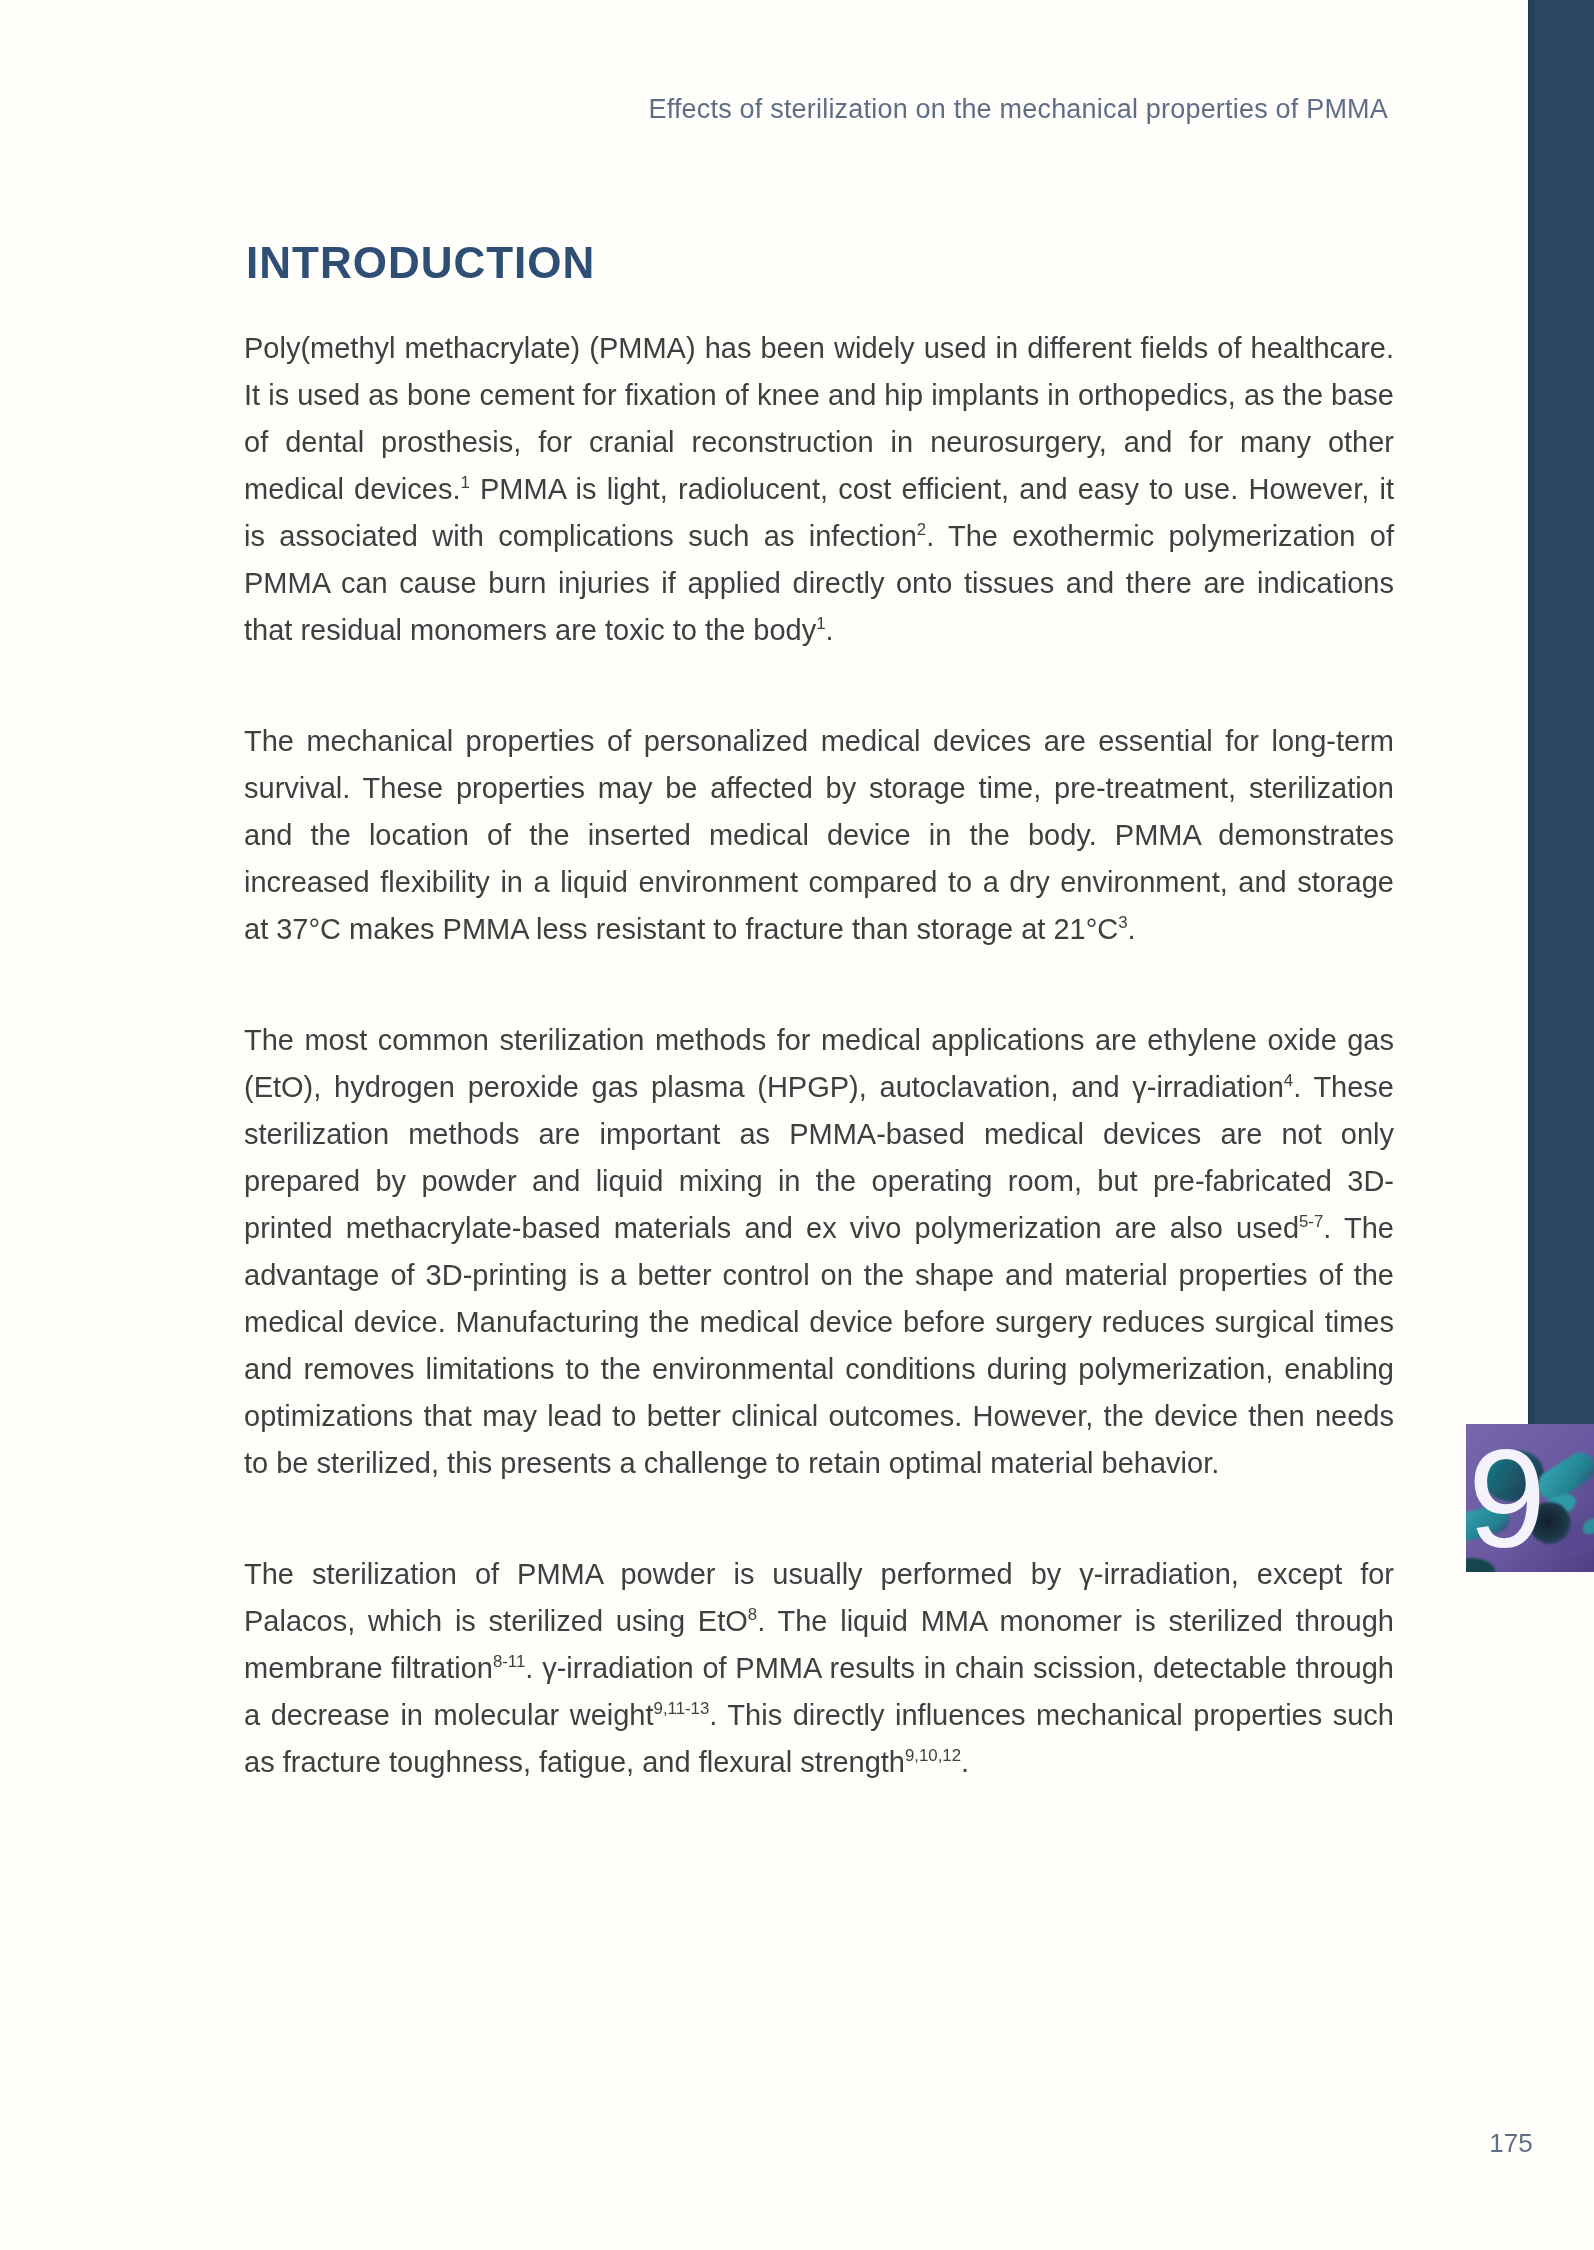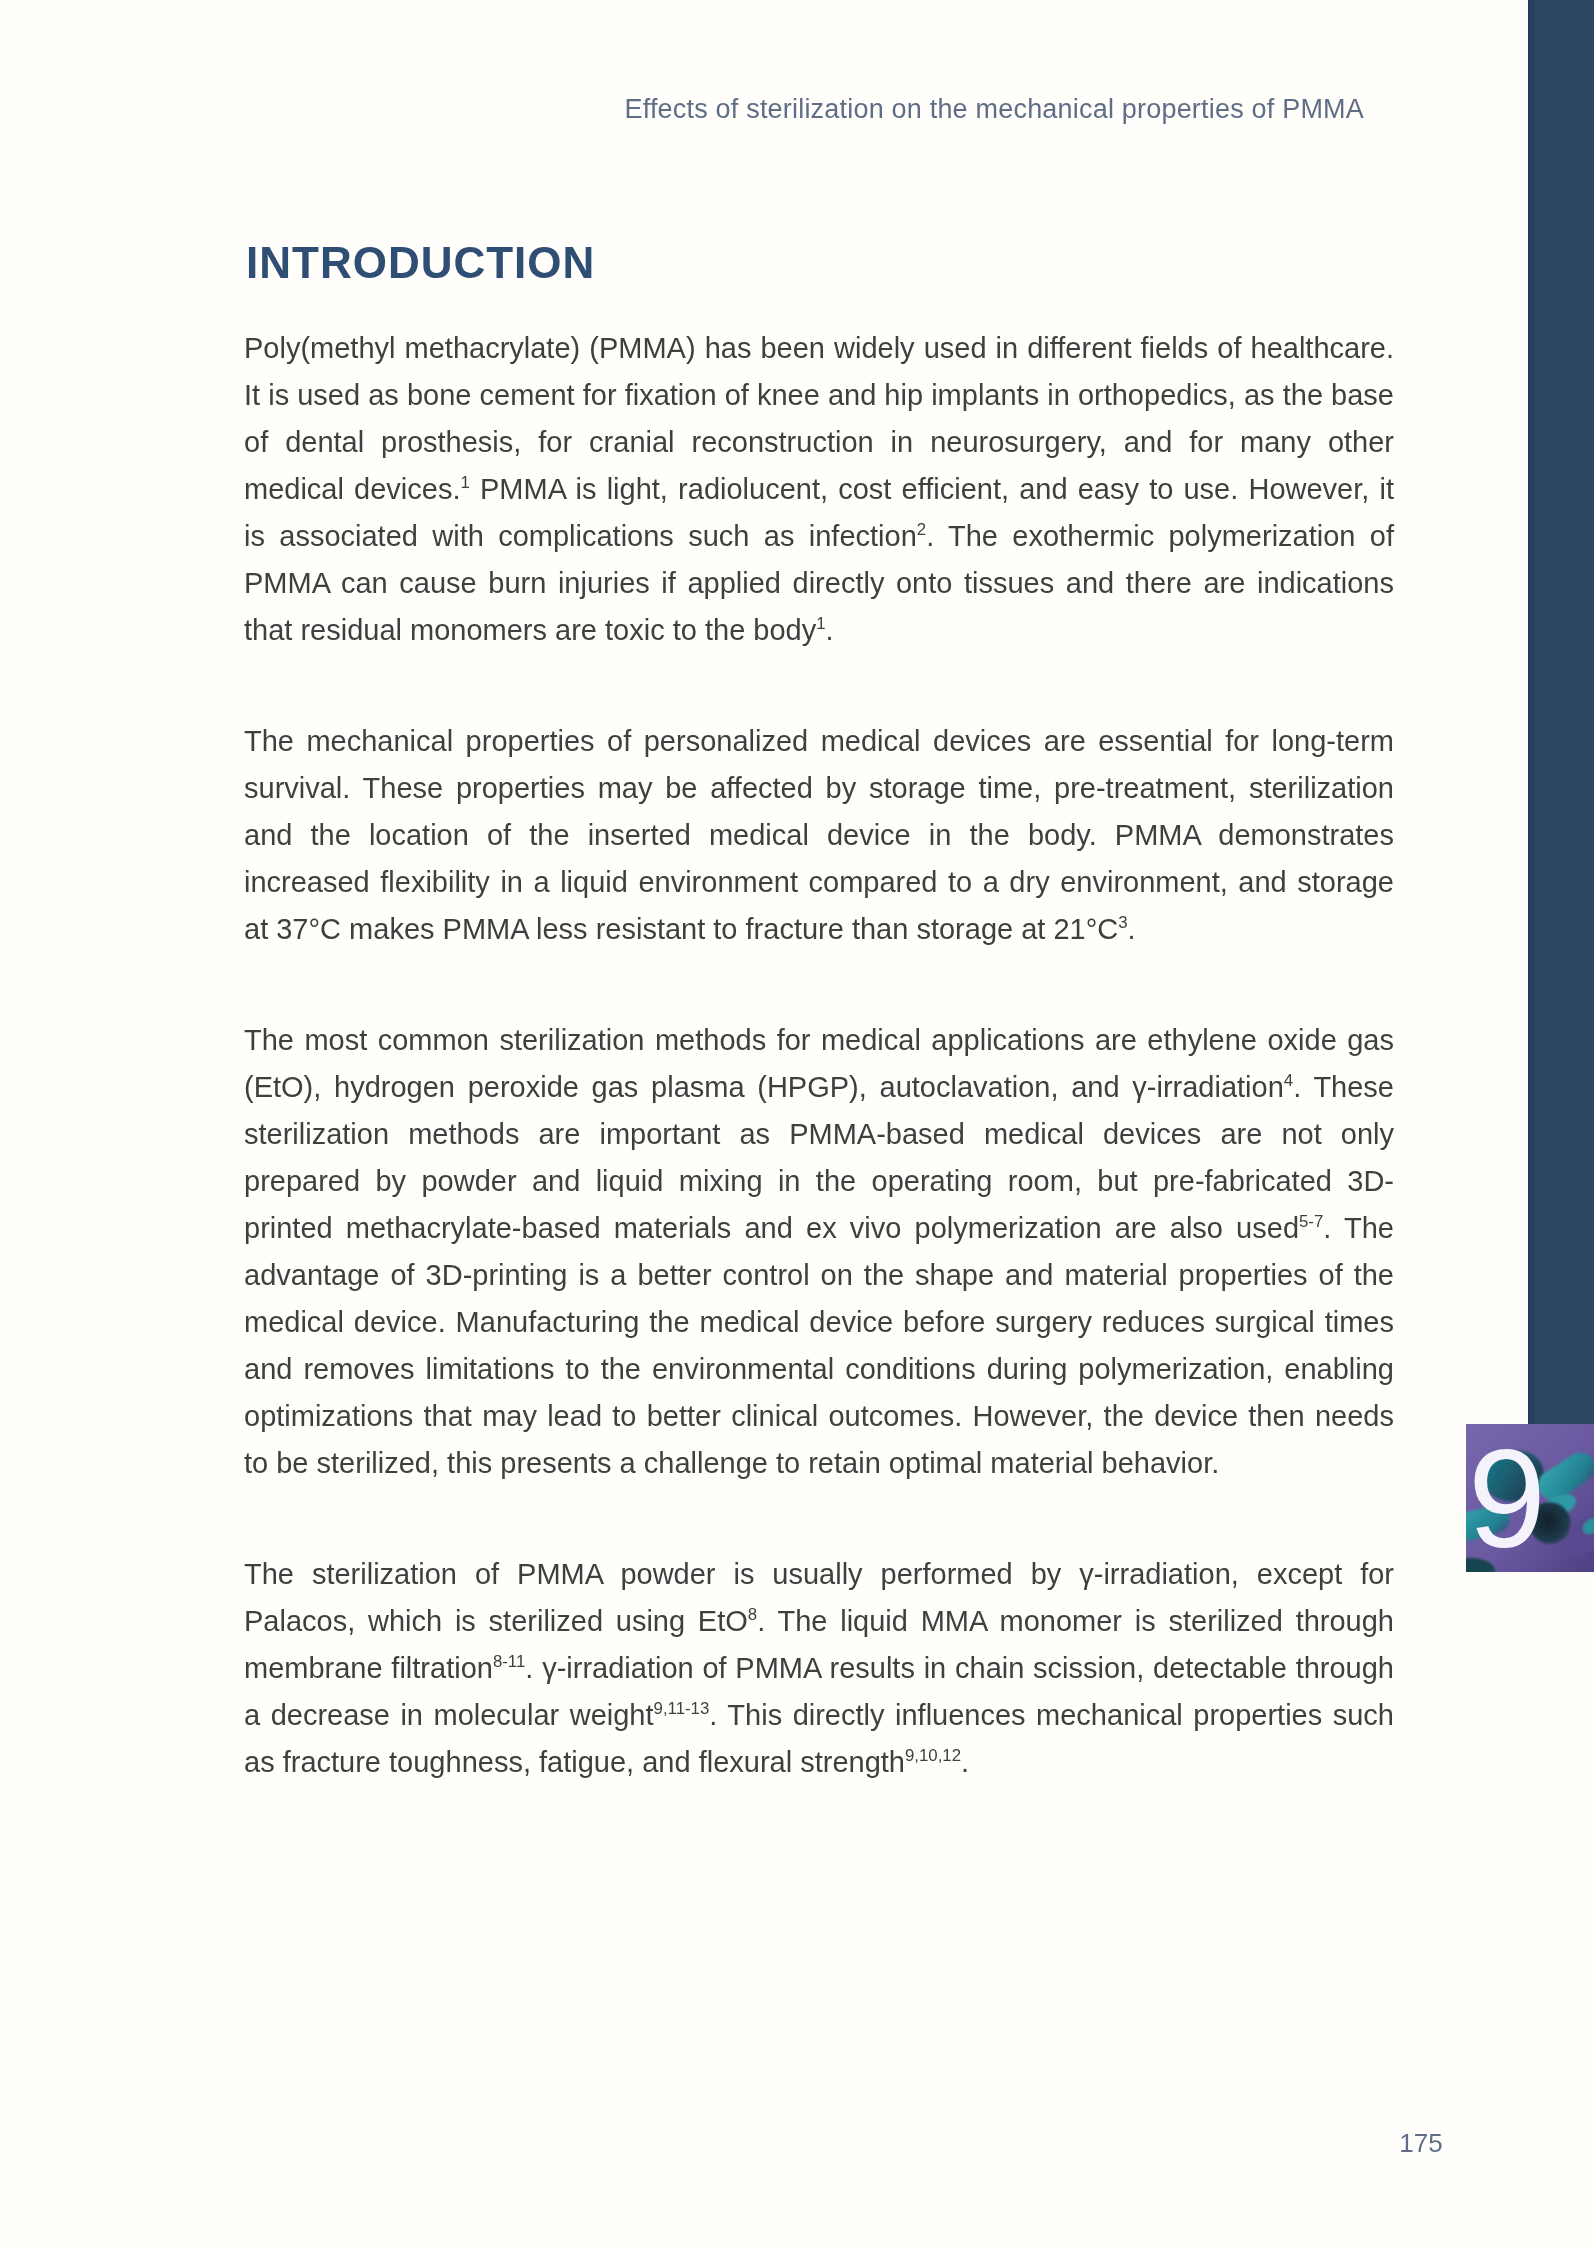--- a/index.html
+++ b/index.html
@@ -5,21 +5,21 @@
   html, body { margin: 0; padding: 0; }
   body {
     width: 1594px; height: 2250px;
     background: #fffefb;
     font-family: "Liberation Sans", sans-serif;
     position: relative;
     overflow: hidden;
   }
   .running-header {
     position: absolute;
-    left: 214px; top: 94px; width: 1150px;
+    left: 238px; top: 94px; width: 1150px;
     text-align: right;
     font-size: 27px;
     color: #5f6e86;
     letter-spacing: 0.2px;
   }
   .sidebar-band {
     position: absolute;
     left: 1528px; top: 0; width: 66px; height: 1424px;
     background: #2b4762;
     border-left: 2px solid #233d56;
@@ -49,21 +49,21 @@
     color: #3f3f3f;
   }
   .content p.para { margin: 0 0 64px 0; }
   .content sup {
     font-size: 0.58em;
     line-height: 0;
     vertical-align: super;
   }
   .page-number {
     position: absolute;
-    left: 1381px; top: 2128px; width: 80px;
+    left: 1471px; top: 2128px; width: 80px;
     text-align: center;
     font-size: 26px;
     color: #5f6e86;
   }
 </style>
 </head>
 <body>
 
 <div>
 

